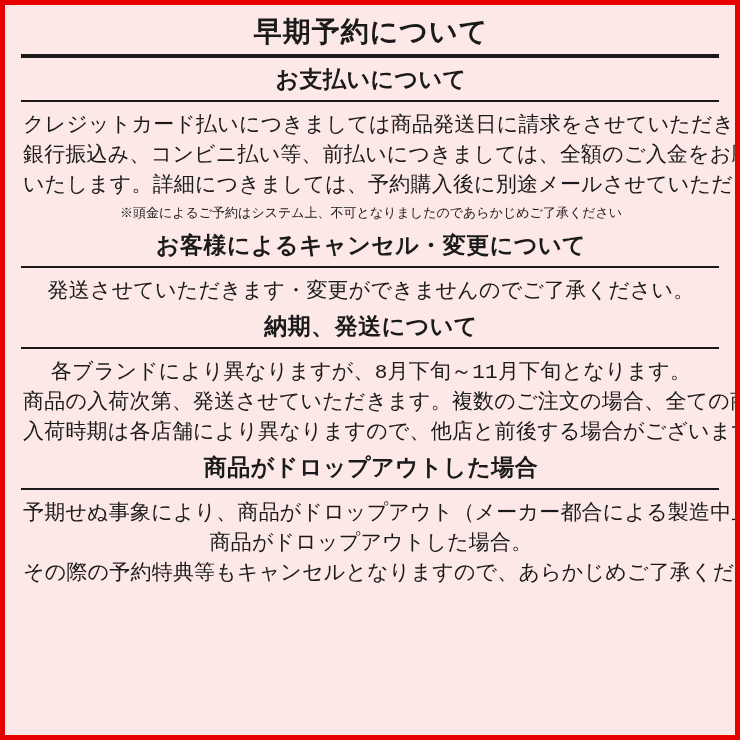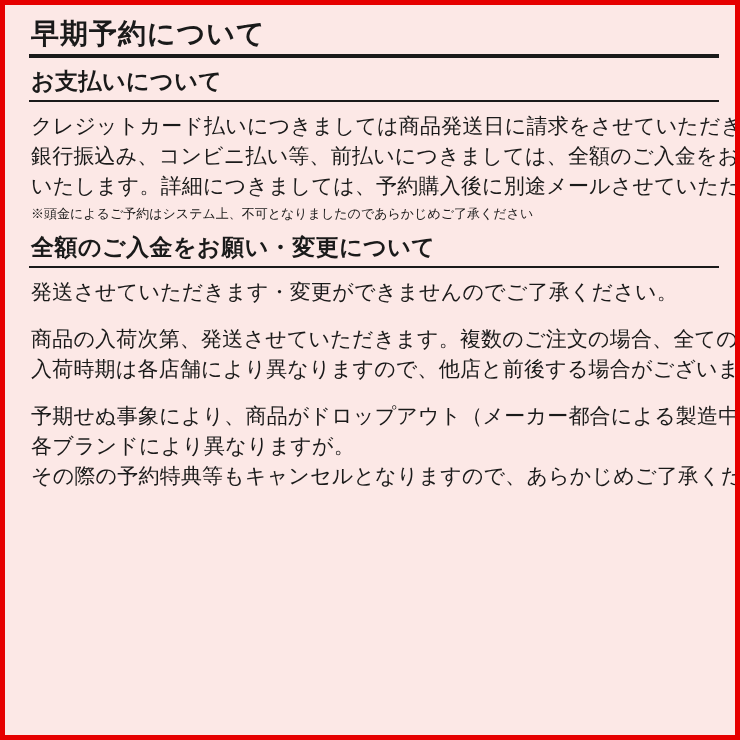--- a/index.html
+++ b/index.html
@@ -8,24 +8,25 @@
     --rule: #1a1a1a;
     --text: #1a1a1a;
   }
   * { margin: 0; padding: 0; box-sizing: border-box; }
   html, body { background: #ffffff; }
   .page {
     width: 740px;
     height: 740px;
     border: 5px solid var(--border);
     background: var(--bg);
-    padding: 10px 16px 0 24px;
-    font-family: Liberation Serif, serif;
+    padding: 10px 16px 0 16px;
+    font-family: Liberation Mono, monospace;
     color: var(--text);
     overflow: hidden;
+    text-align: center;
   }
   .page-title {
     font-size: 28px;
     font-weight: bold;
     line-height: 33px;
     margin: 2px 0 4px 2px;
     letter-spacing: 1px;
   }
   .double-rule {
     height: 3px;
@@ -68,34 +69,37 @@
     <h2 class="section-heading">お支払いについて</h2>
     <div class="section-body">
       <p class="body-line">クレジットカード払いにつきましては商品発送日に請求をさせていただきます。</p>
       <p class="body-line">銀行振込み、コンビニ払い等、前払いにつきましては、全額のご入金をお願い</p>
       <p class="body-line">いたします。詳細につきましては、予約購入後に別途メールさせていただきます。</p>
       <p class="note-line">※頭金によるご予約はシステム上、不可となりましたのであらかじめご了承ください</p>
     </div>
   </div>
 
   <div class="section">
-    <h2 class="section-heading">全額のご入金をお願い・変更について</h2>
+    <h2 class="section-heading">お客様によるキャンセル・変更について</h2>
     <div class="section-body">
       <p class="body-line">発送させていただきます・変更ができませんのでご了承ください。</p>
     </div>
   </div>
 
   <div class="section">
+    <h2 class="section-heading">納期、発送について</h2>
     <div class="section-body">
+      <p class="body-line">各ブランドにより異なりますが、8月下旬～11月下旬となります。</p>
       <p class="body-line">商品の入荷次第、発送させていただきます。複数のご注文の場合、全ての商品が</p>
       <p class="body-line">入荷時期は各店舗により異なりますので、他店と前後する場合がございます。</p>
     </div>
   </div>
 
   <div class="section">
+    <h2 class="section-heading">商品がドロップアウトした場合</h2>
     <div class="section-body">
       <p class="body-line">予期せぬ事象により、商品がドロップアウト（メーカー都合による製造中止）に</p>
-      <p class="body-line">各ブランドにより異なりますが。</p>
+      <p class="body-line">商品がドロップアウトした場合。</p>
       <p class="body-line">その際の予約特典等もキャンセルとなりますので、あらかじめご了承ください。</p>
     </div>
   </div>
 
 </div>
 
 </body></html>

